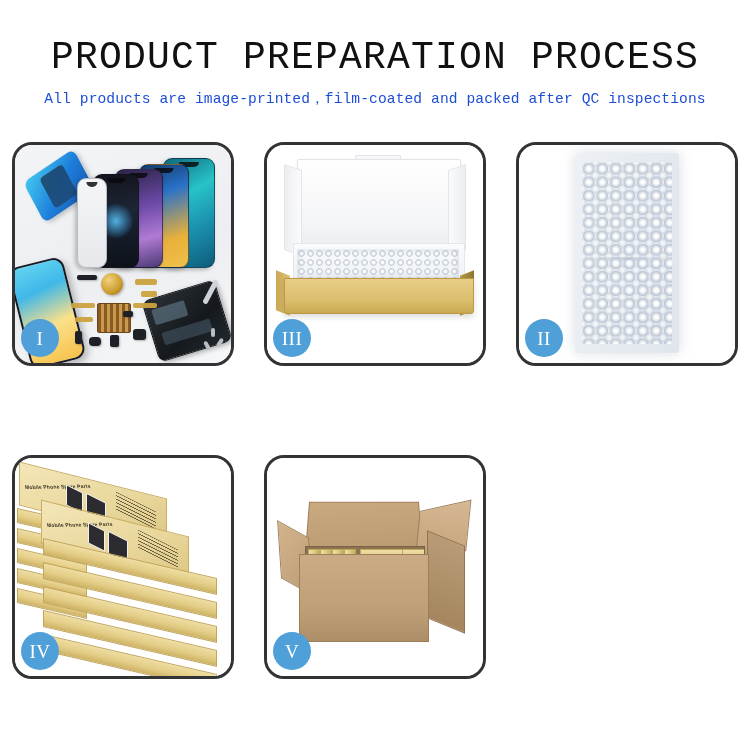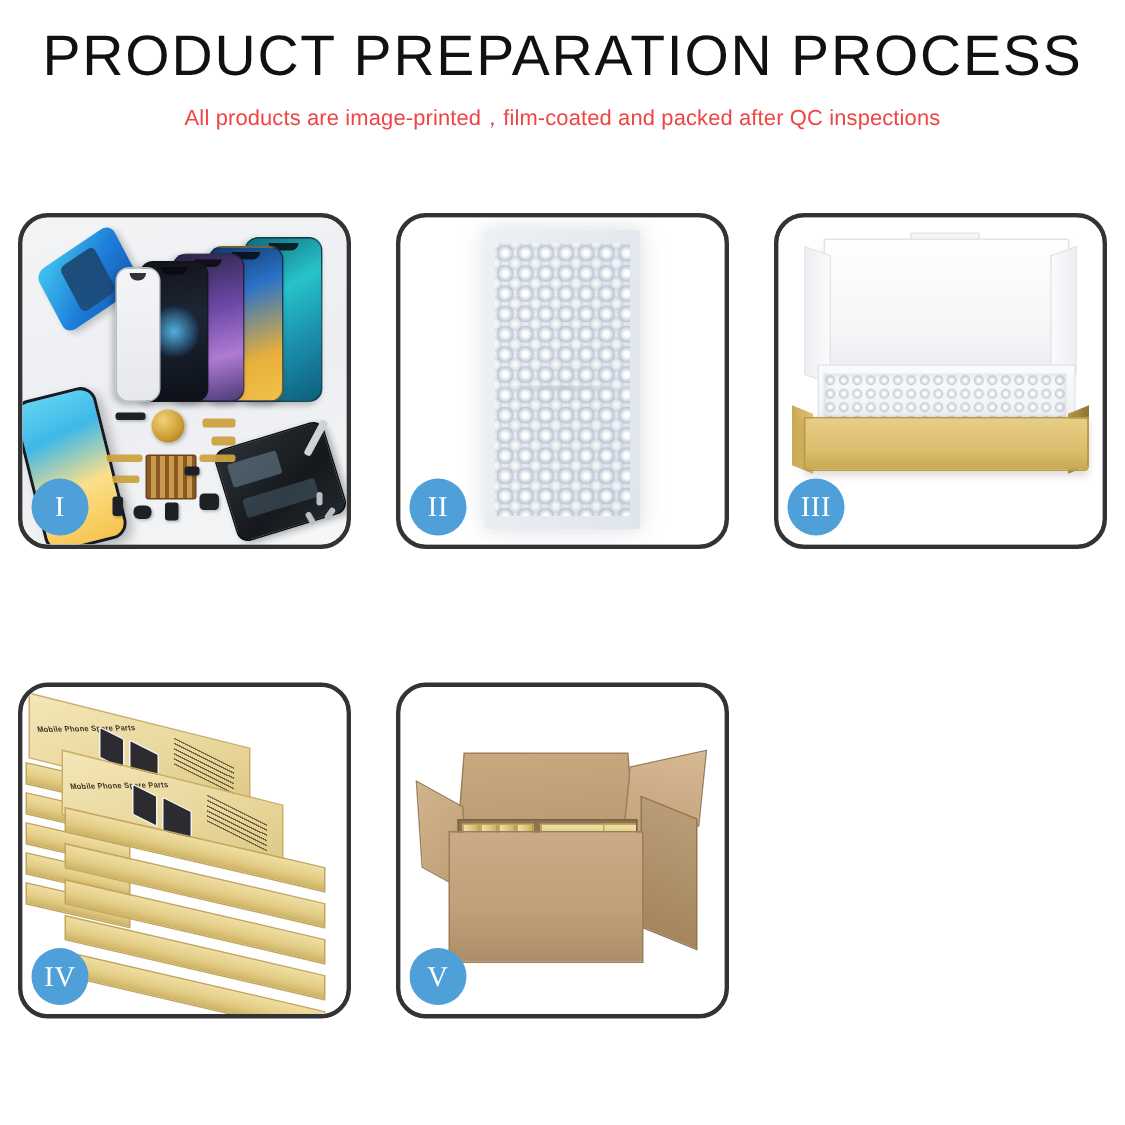--- a/index.html
+++ b/index.html
@@ -7,32 +7,32 @@
   body{
     width:750px;height:750px;
     background:#ffffff;
     font-family:"Liberation Sans","DejaVu Sans",sans-serif;
     overflow:hidden;
     position:relative;
   }
   .sheet{position:relative;width:750px;height:750px;}
 
   
-  .header{padding-top:16px;text-align:center;}
+  .header{padding-top:36px;text-align:center;font-family:Liberation Mono, monospace;}
   .title{
     font-size:38px;
     letter-spacing:1.2px;
     font-weight:400;
     color:#111111;
     line-height:44px;
     white-space:nowrap;
   }
   .subtitle{
     font-size:14.6px;
-    color:#ef4444;
+    color:#1d4ed8;
     margin-top:9px;
     letter-spacing:.1px;
     white-space:nowrap;
   }
 
   
   .grid{
     position:absolute;
     left:12px;top:142px;
     width:726px;
@@ -404,43 +404,43 @@
 
         <div class="screw" style="right:16px;bottom:26px;"></div>
         <div class="screw" style="right:9px;bottom:16px;transform:rotate(35deg);"></div>
         <div class="screw" style="right:22px;bottom:13px;transform:rotate(-30deg);"></div>
         <div class="screw" style="right:18px;bottom:58px;width:5px;height:26px;transform:rotate(28deg);background:#ced3d8;"></div>
       </div>
       <div class="badge">I</div>
     </div>
 
     <div class="panel">
-      <div class="stage p2">
-        <div class="bw-wrap">
-          <div class="bubbles"></div>
-          <div class="bubbles2"></div>
-          <div class="bw-seam"></div>
-        </div>
-      </div>
-      <div class="badge">II</div>
-    </div>
-
-    <div class="panel">
       <div class="stage p3">
         <div class="b3-lidtab"></div>
         <div class="b3-lidback"></div>
         <div class="b3-sidel"></div>
         <div class="b3-sider"></div>
         <div class="b3-inner"></div>
         <div class="b3-bubbles"></div>
         <div class="b3-baseL"></div>
         <div class="b3-baseR"></div>
         <div class="b3-base"></div>
       </div>
       <div class="badge">III</div>
+    </div>
+
+    <div class="panel">
+      <div class="stage p2">
+        <div class="bw-wrap">
+          <div class="bubbles"></div>
+          <div class="bubbles2"></div>
+          <div class="bw-seam"></div>
+        </div>
+      </div>
+      <div class="badge">II</div>
     </div>
 
     <div class="panel">
       <div class="stage p4">
 
         <div class="bx" style="left:2px;top:58px;width:68px;height:13px;transform:skewY(13deg);"></div>
         <div class="bx" style="left:2px;top:78px;width:68px;height:13px;transform:skewY(13deg);"></div>
         <div class="bx" style="left:2px;top:98px;width:68px;height:13px;transform:skewY(13deg);"></div>
         <div class="bx" style="left:2px;top:118px;width:68px;height:13px;transform:skewY(13deg);"></div>
         <div class="bx" style="left:2px;top:138px;width:68px;height:13px;transform:skewY(13deg);"></div>

